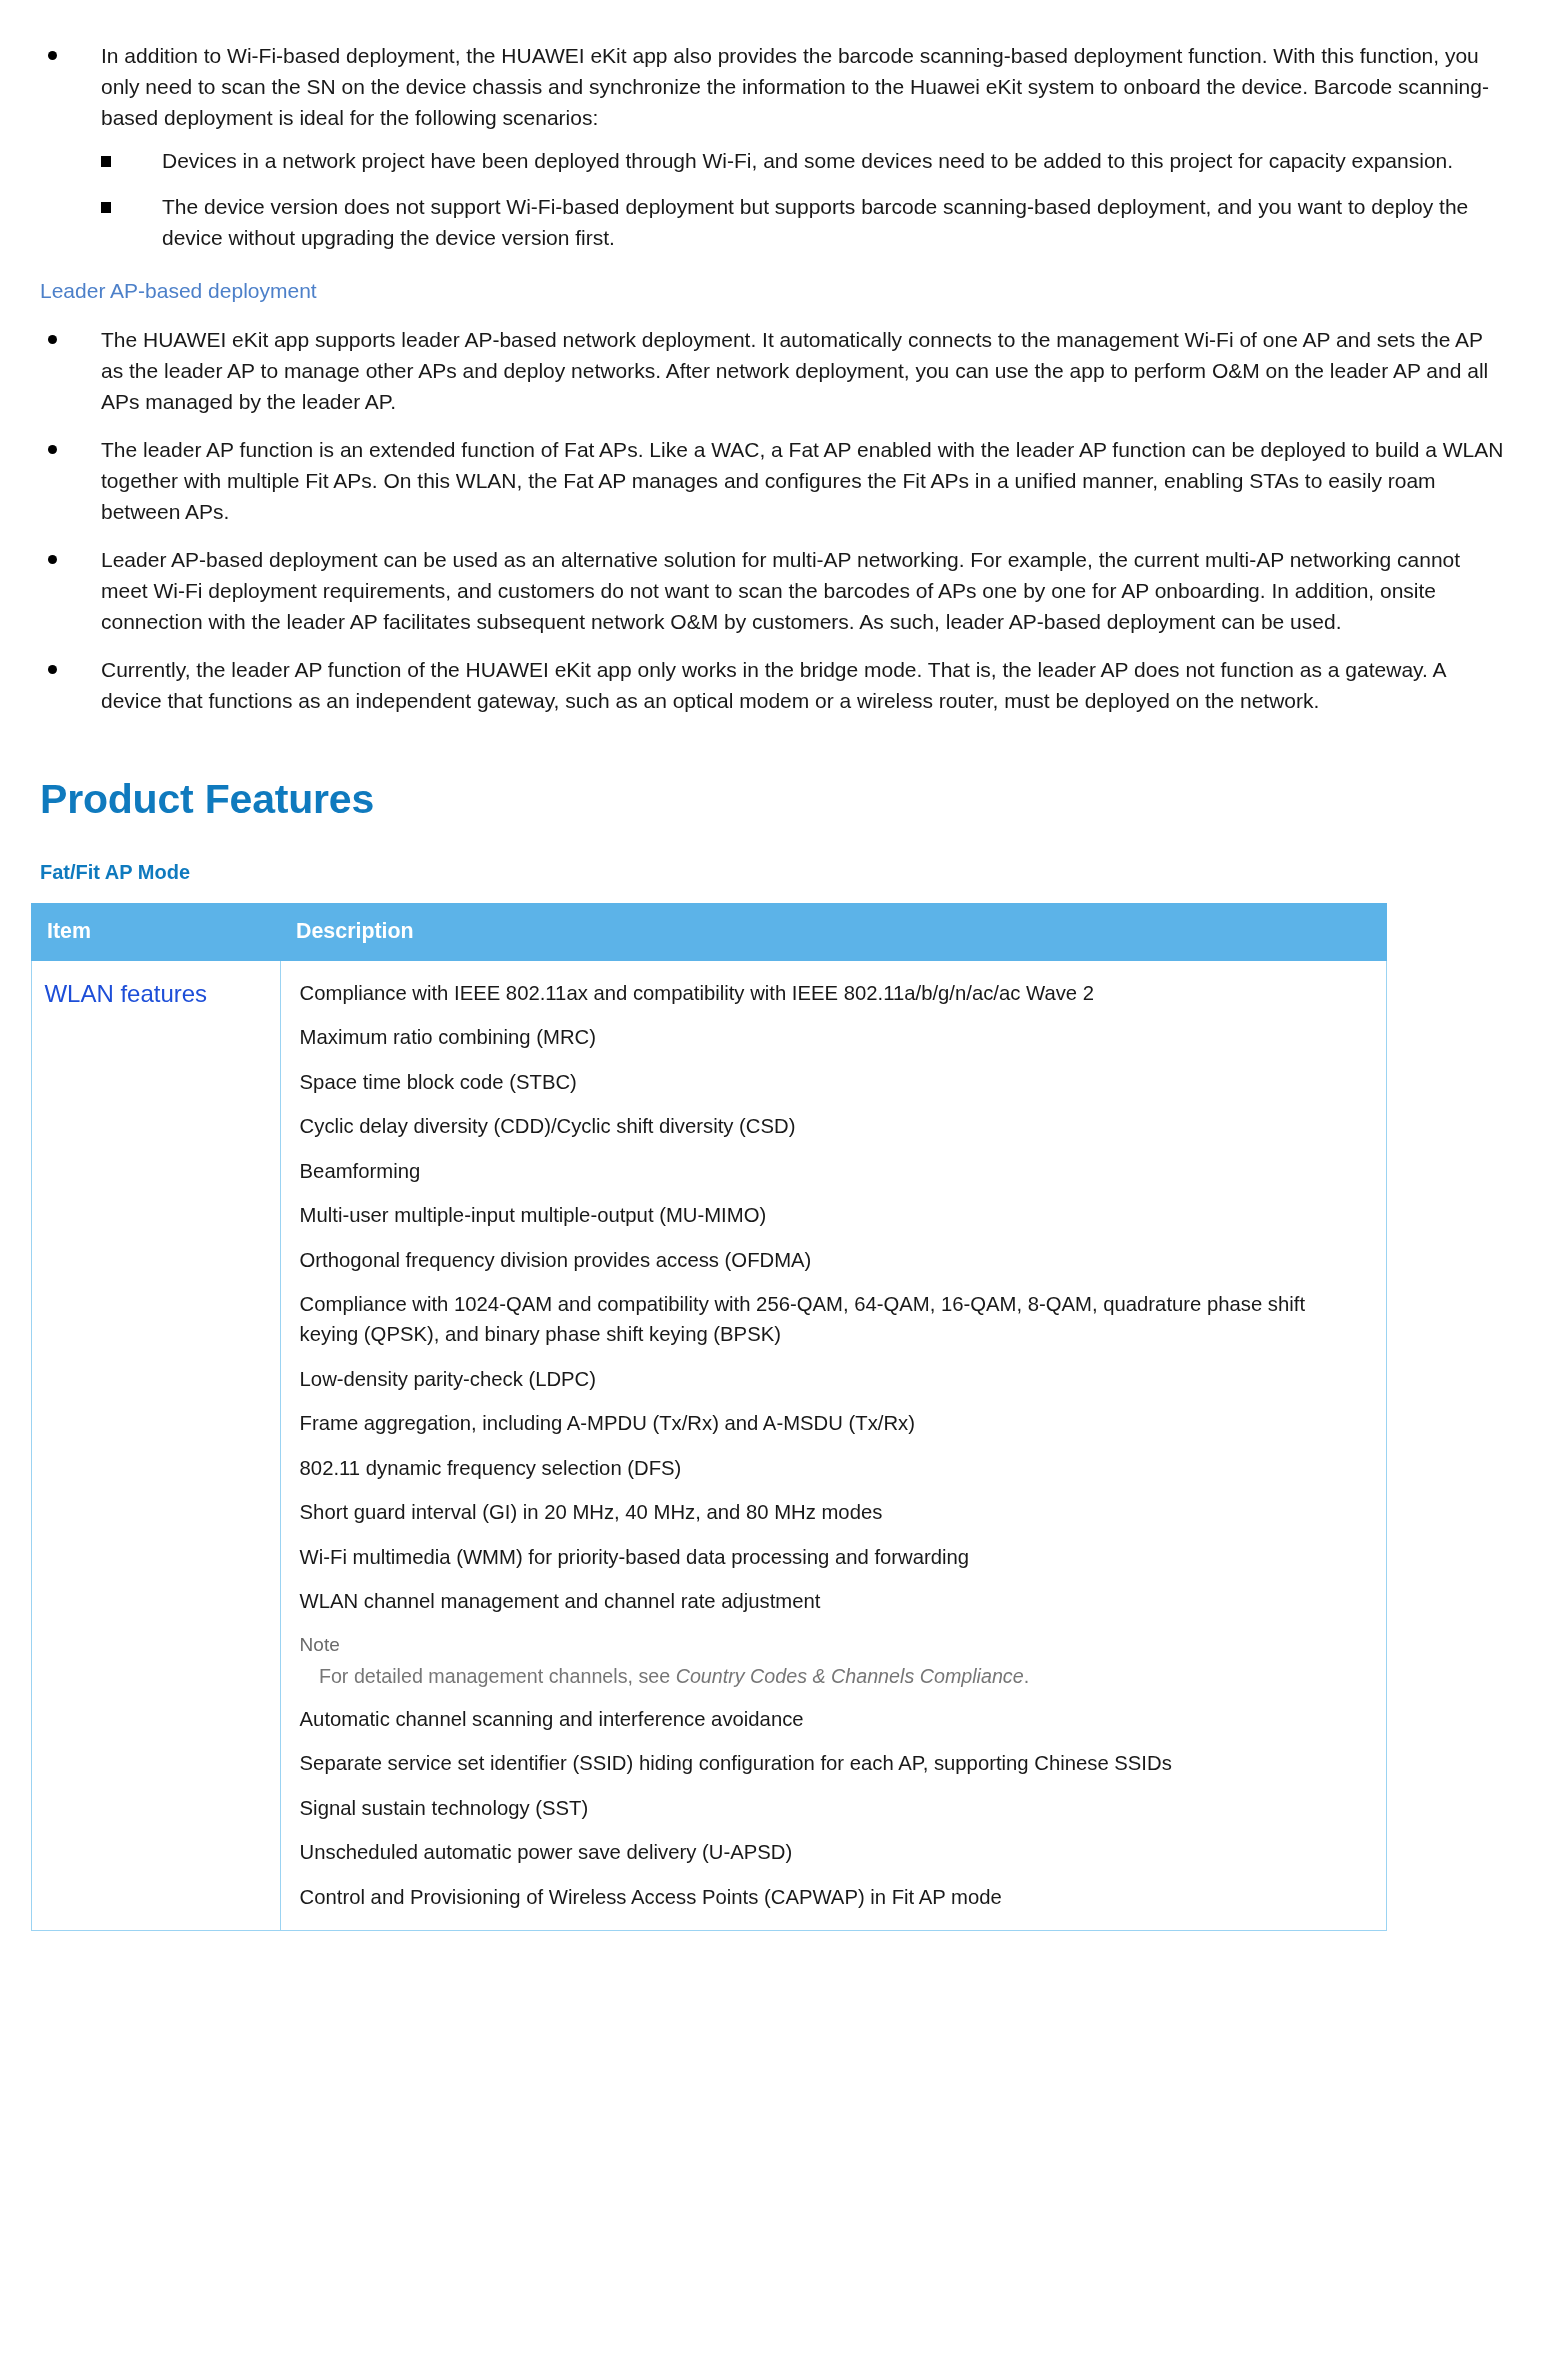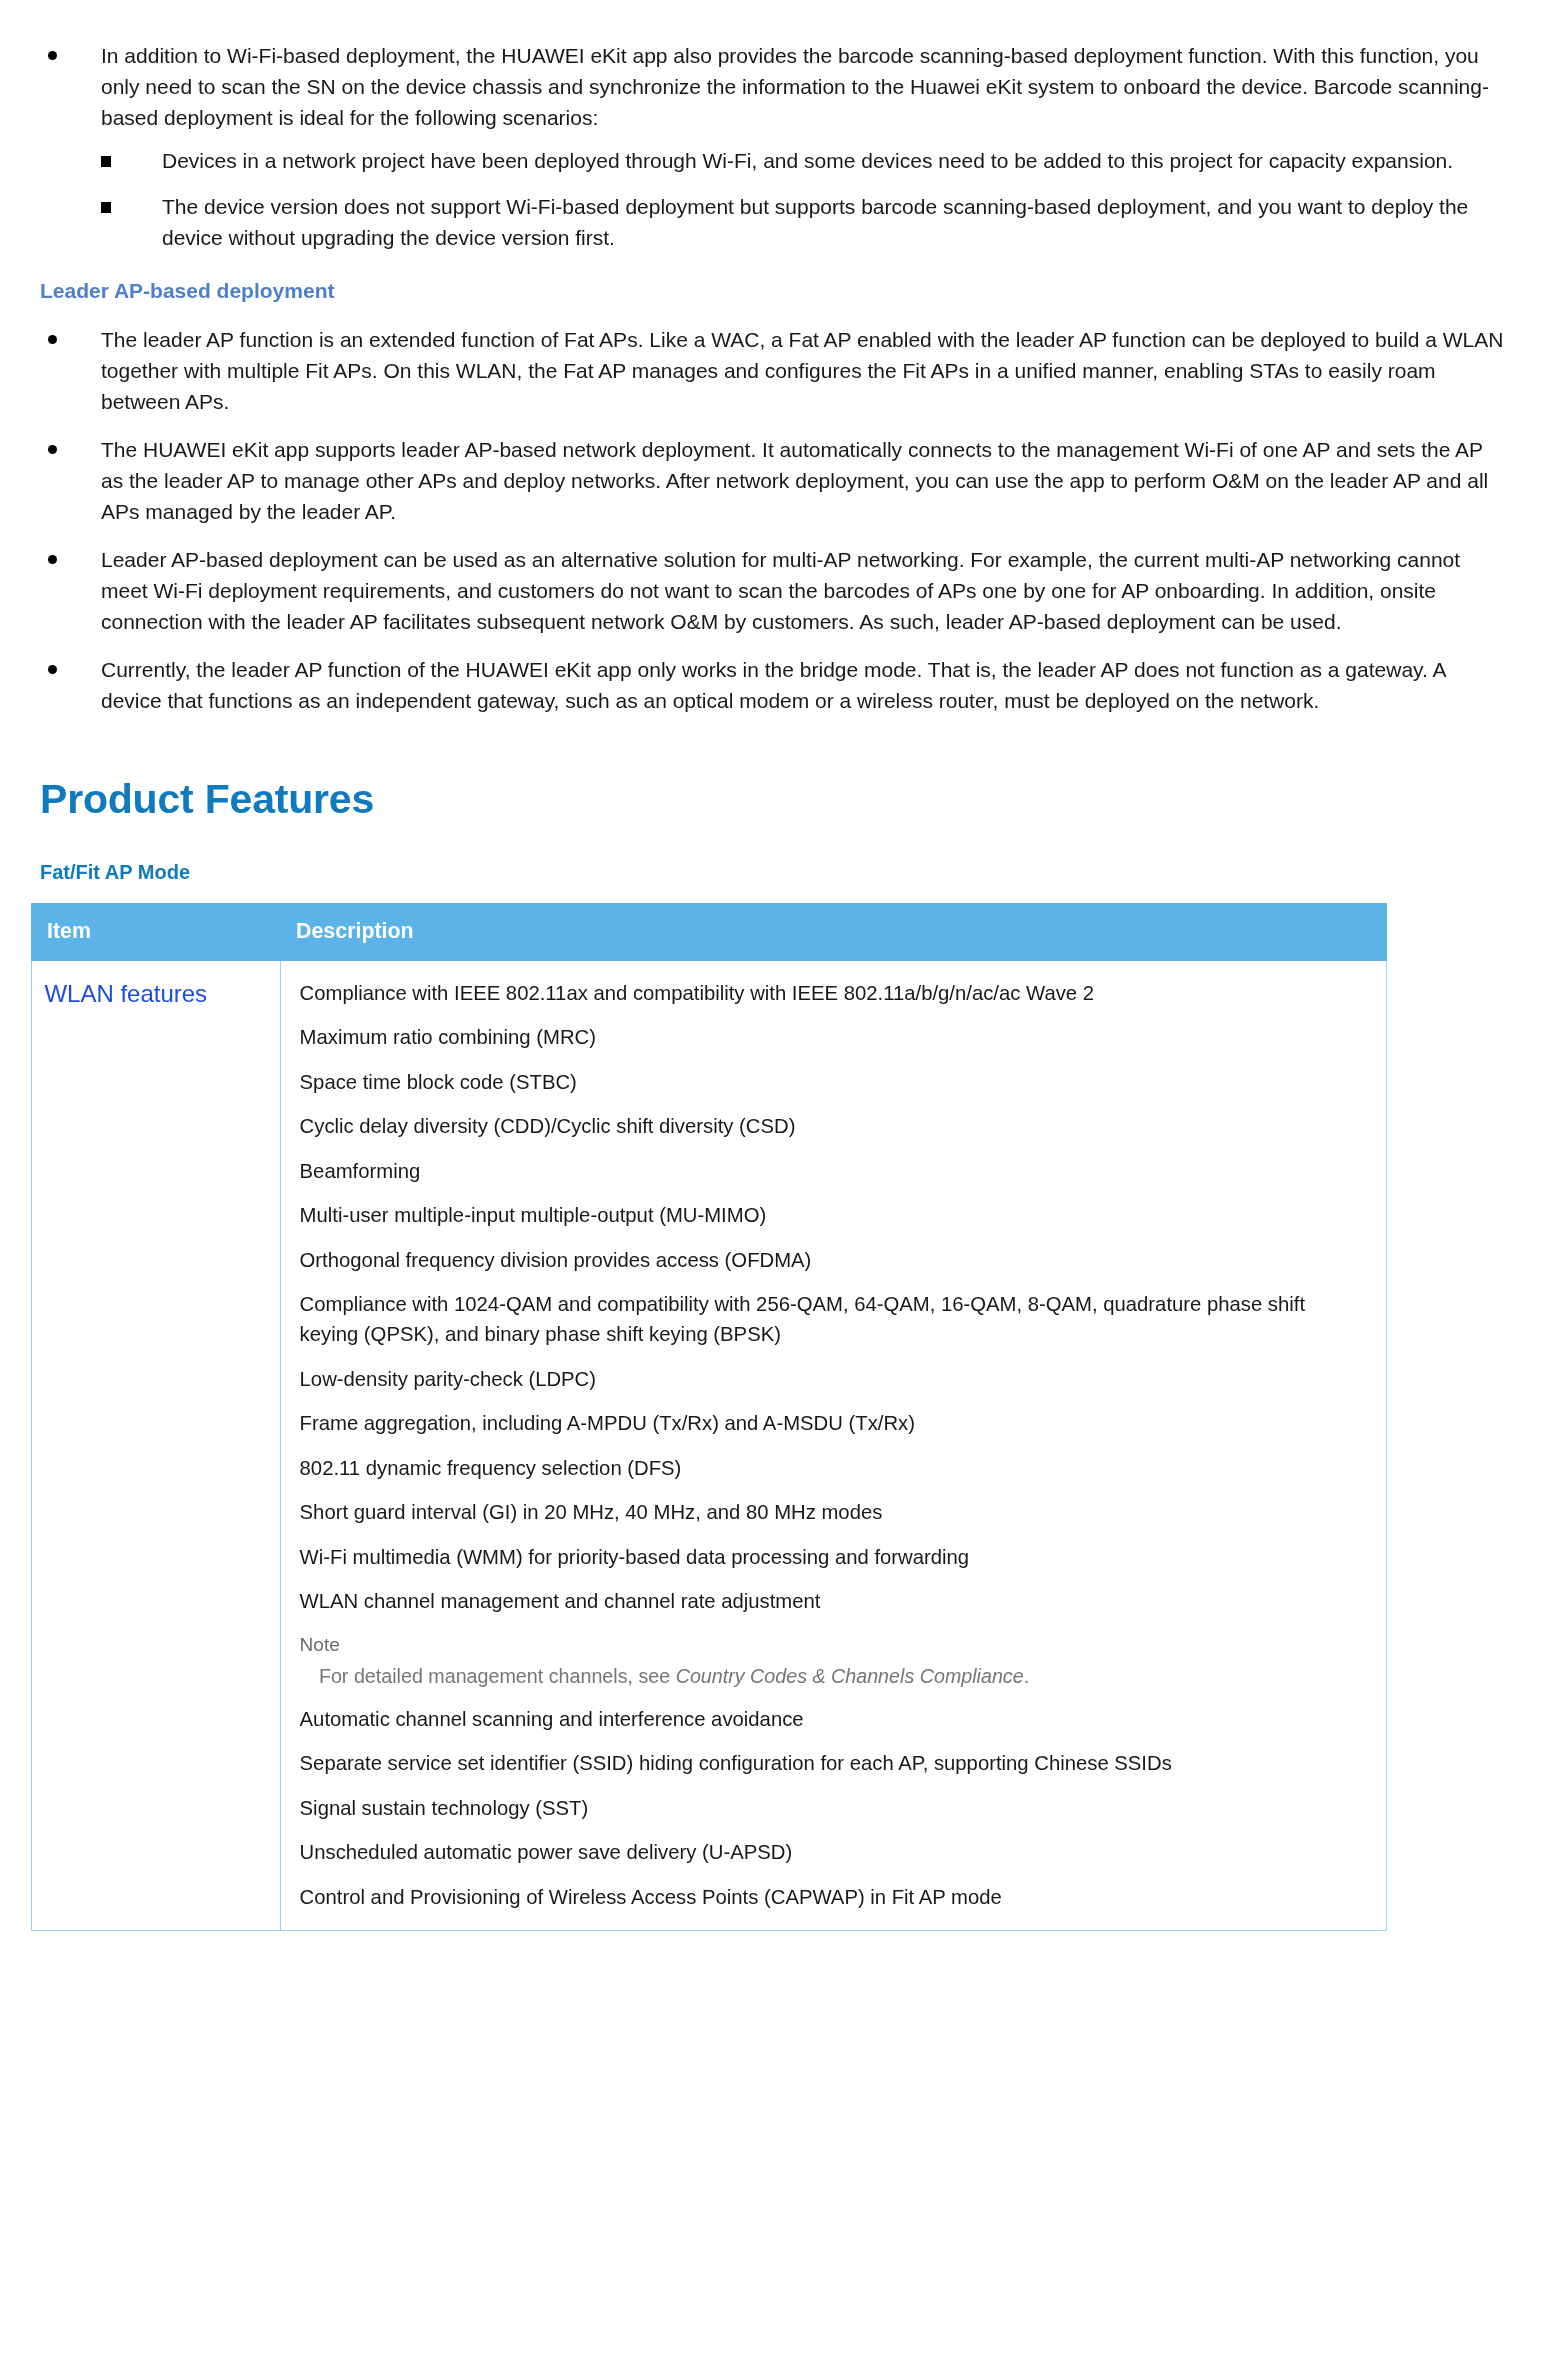--- a/index.html
+++ b/index.html
@@ -75,21 +75,21 @@
   .sub-item > .sub-text {
     display: block;
     max-width: 1352px;
   }
 
   
   .sub-heading {
     font-size: 21px;
     color: #4d80c9;
     margin: 25px 0 19.3px 40px;
-    font-weight: 700;
+    font-weight: 400;
     line-height: 26px;
   }
   .h1-title {
     font-size: 41px;
     font-weight: bold;
     color: #0f7abe;
     margin: 58px 0 0 40px;
     line-height: 50px;
     letter-spacing: -0.2px;
   }
@@ -185,25 +185,25 @@
         </li>
       </ul>
     </li>
   </ul>
 
   <div class="sub-heading">Leader AP-based deployment</div>
 
   <ul class="bullet-list">
     <li class="bullet-item">
       <span class="bullet-marker"></span>
+      <span class="bullet-text">The HUAWEI eKit app supports leader AP-based network deployment. It automatically connects to the management Wi-Fi of one AP and sets the AP as the leader AP to manage other APs and deploy networks. After network deployment, you can use the app to perform O&amp;M on the leader AP and all APs managed by the leader AP.</span>
+    </li>
+    <li class="bullet-item">
+      <span class="bullet-marker"></span>
       <span class="bullet-text">The leader AP function is an extended function of Fat APs. Like a WAC, a Fat AP enabled with the leader AP function can be deployed to build a WLAN together with multiple Fit APs. On this WLAN, the Fat AP manages and configures the Fit APs in a unified manner, enabling STAs to easily roam between APs.</span>
-    </li>
-    <li class="bullet-item">
-      <span class="bullet-marker"></span>
-      <span class="bullet-text">The HUAWEI eKit app supports leader AP-based network deployment. It automatically connects to the management Wi-Fi of one AP and sets the AP as the leader AP to manage other APs and deploy networks. After network deployment, you can use the app to perform O&amp;M on the leader AP and all APs managed by the leader AP.</span>
     </li>
     <li class="bullet-item">
       <span class="bullet-marker"></span>
       <span class="bullet-text">Leader AP-based deployment can be used as an alternative solution for multi-AP networking. For example, the current multi-AP networking cannot meet Wi-Fi deployment requirements, and customers do not want to scan the barcodes of APs one by one for AP onboarding. In addition, onsite connection with the leader AP facilitates subsequent network O&amp;M by customers. As such, leader AP-based deployment can be used.</span>
     </li>
     <li class="bullet-item">
       <span class="bullet-marker"></span>
       <span class="bullet-text">Currently, the leader AP function of the HUAWEI eKit app only works in the bridge mode. That is, the leader AP does not function as a gateway. A device that functions as an independent gateway, such as an optical modem or a wireless router, must be deployed on the network.</span>
     </li>
   </ul>

